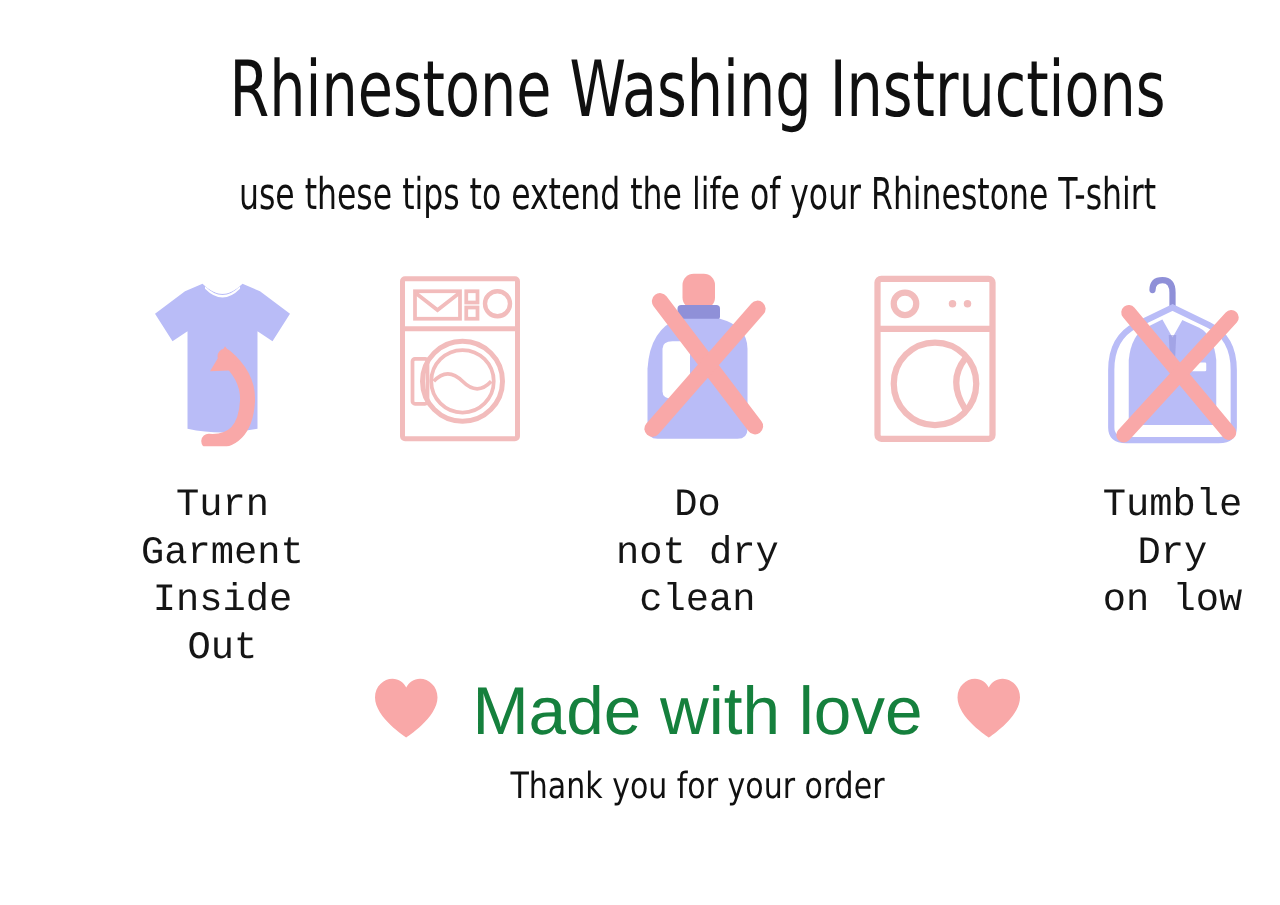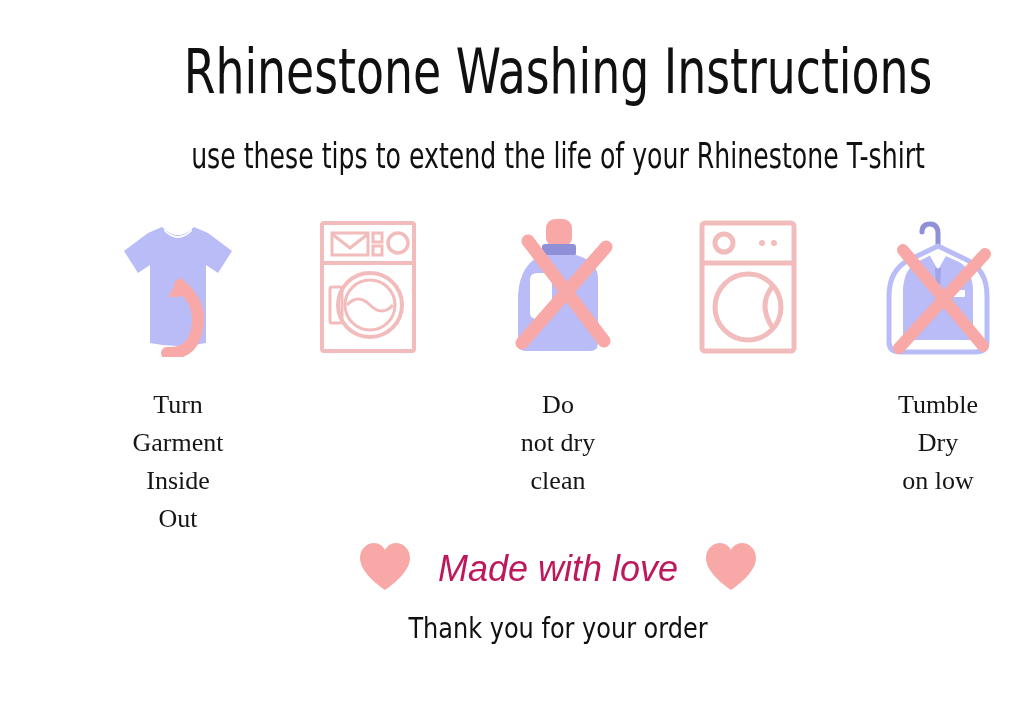--- a/index.html
+++ b/index.html
@@ -86,45 +86,44 @@
     top: 386px;
     left: 44px;
     width: 936px;
     display: flex;
     justify-content: space-between;
     align-items: flex-start;
   }
   .label-cell {
     width: 176px;
     text-align: center;
-    font-family: Liberation Serif, serif;
-    font-size: 26px;
+    font-family: Liberation Mono, monospace;
+    font-size: 31px;
     line-height: 38px;
     color: #151515;
     white-space: pre-line;
   }
 
   
   .made-row {
     position: absolute;
     top: 538px;
     left: 0;
     width: 1024px;
     display: flex;
     align-items: center;
     justify-content: center;
     gap: 26px;
   }
   .made-text {
     font-family: "Liberation Sans", sans-serif;
-    font-size: 36px;
+    font-size: 54px;
     line-height: 62px;
-    color: #be185d;
-    white-space: nowrap;
-    font-style: italic;
+    color: #15803d;
+    white-space: nowrap;
   }
   .heart { display: block; }
 
   .thanks {
     position: absolute;
     top: 610px;
     left: 0;
     width: 1024px;
     text-align: center;
     font-family: "DejaVu Sans Condensed", "Liberation Sans Narrow", "Liberation Sans", sans-serif;

